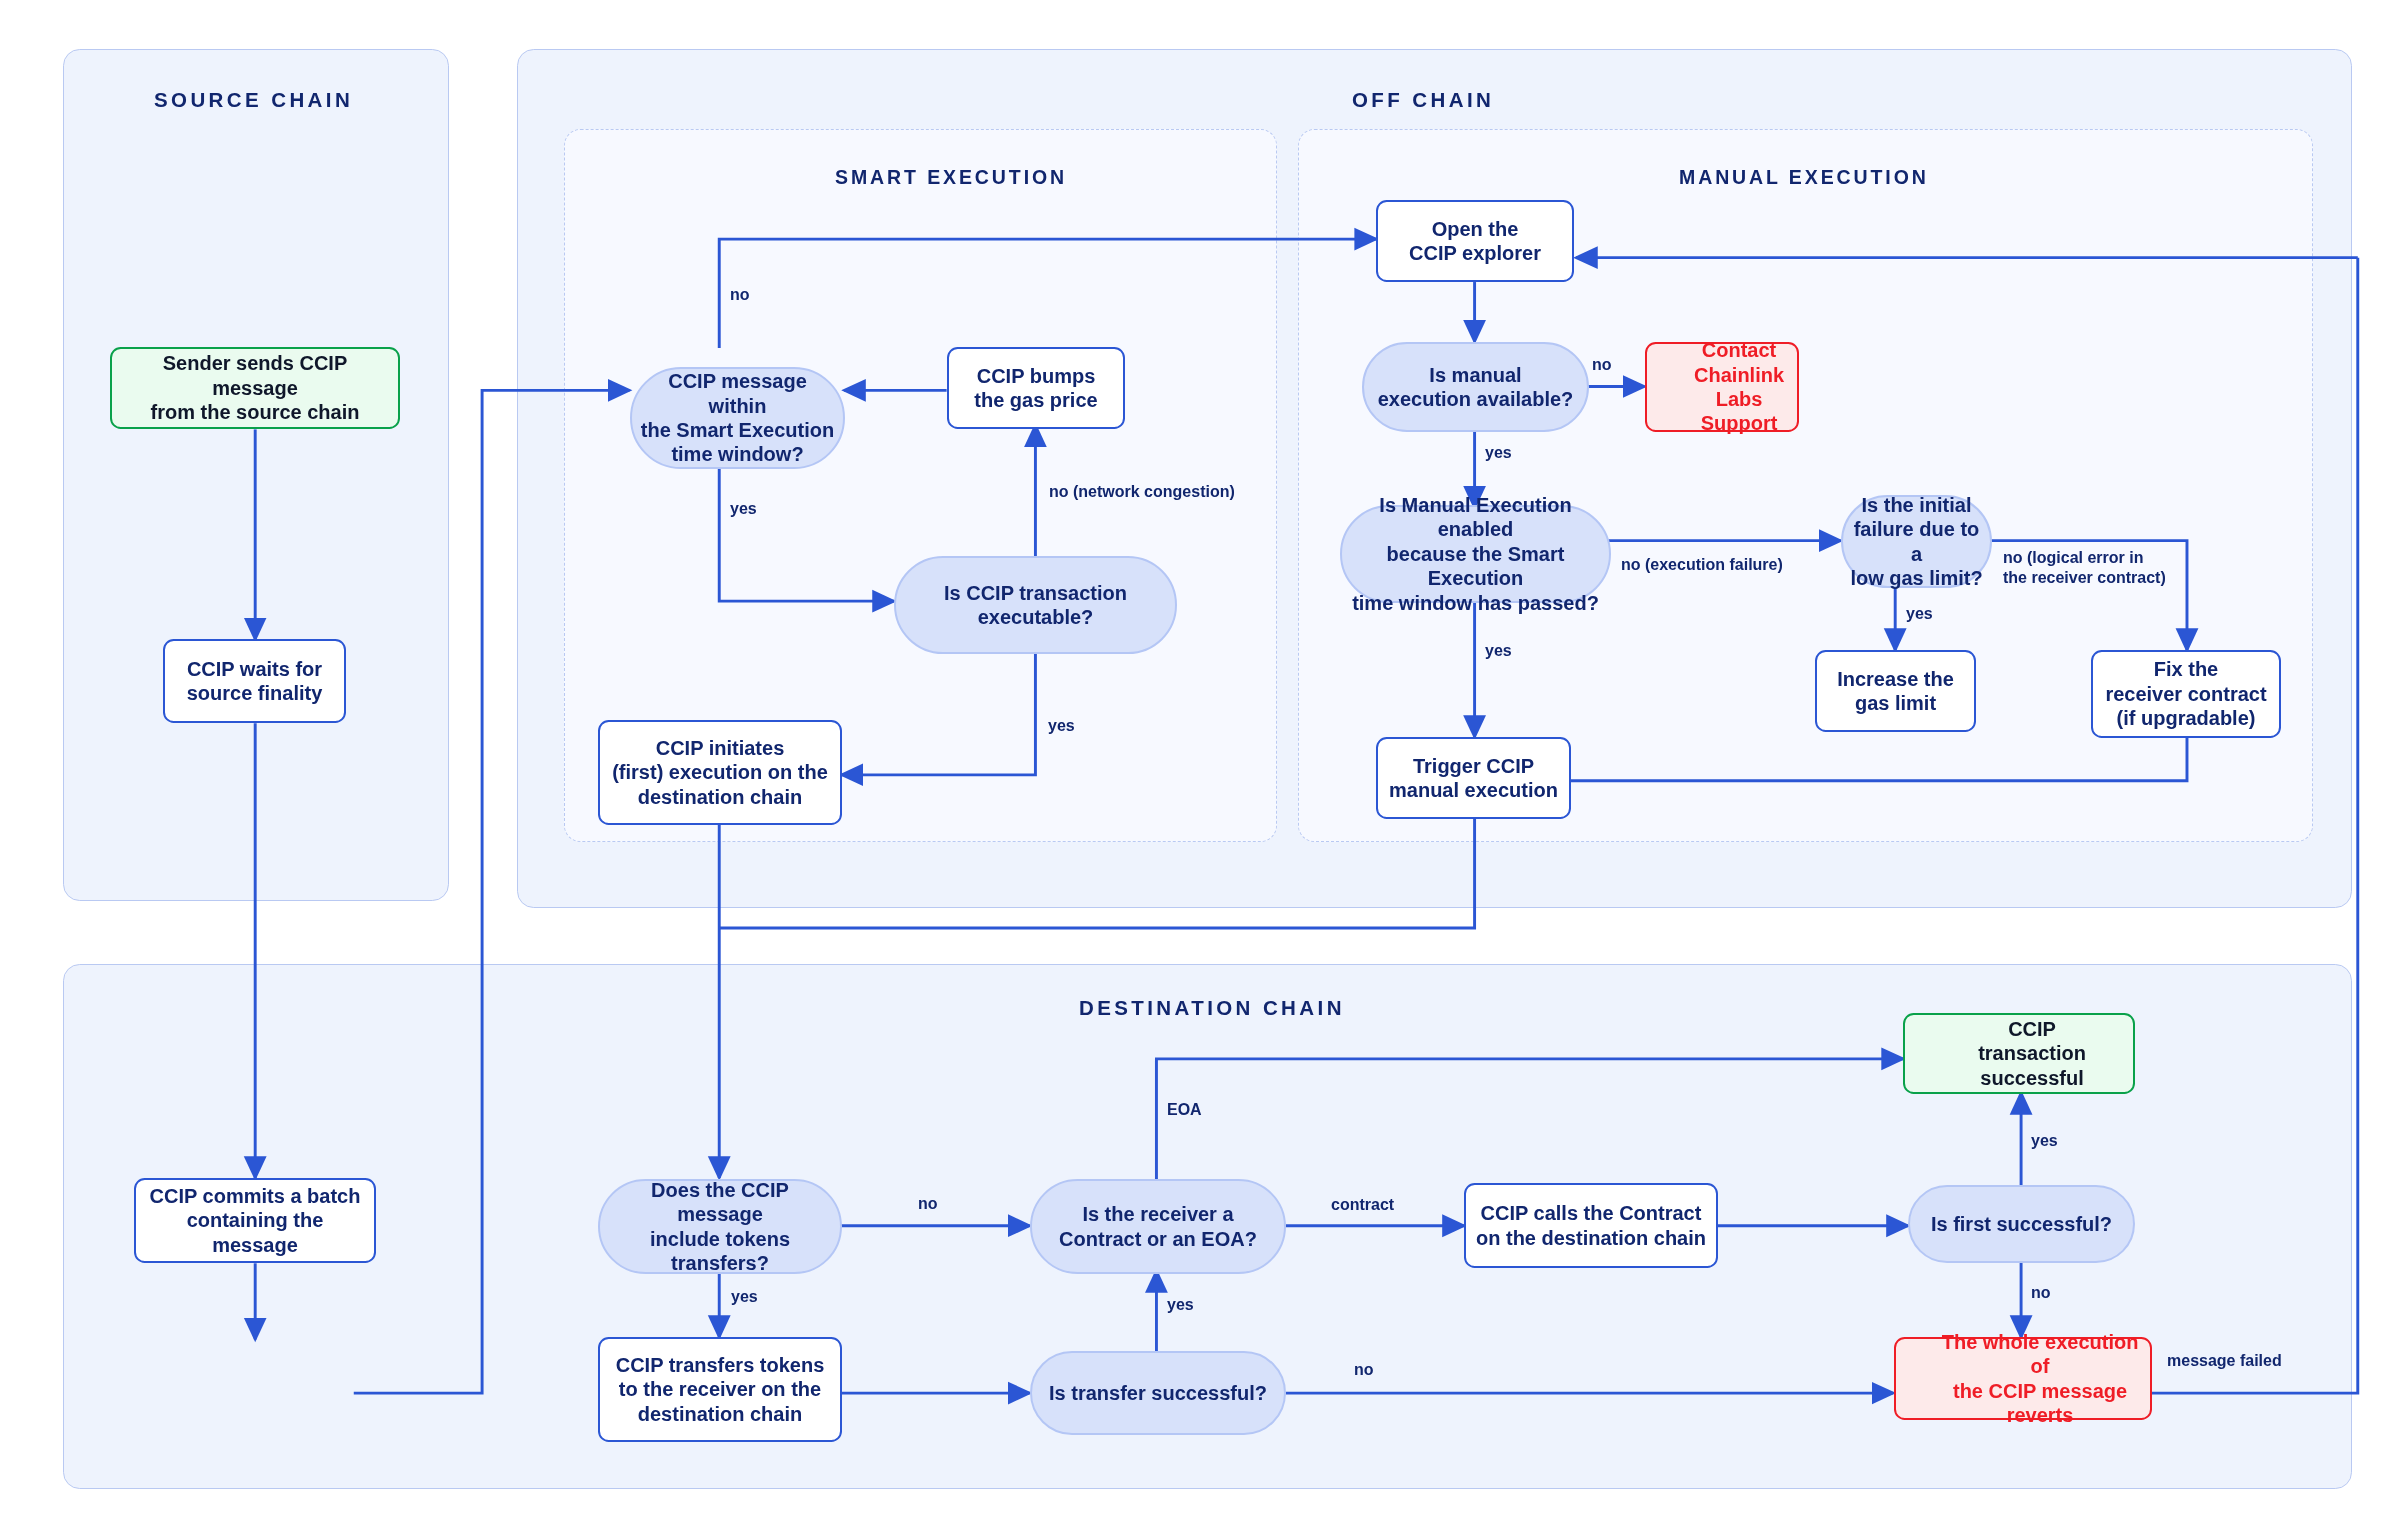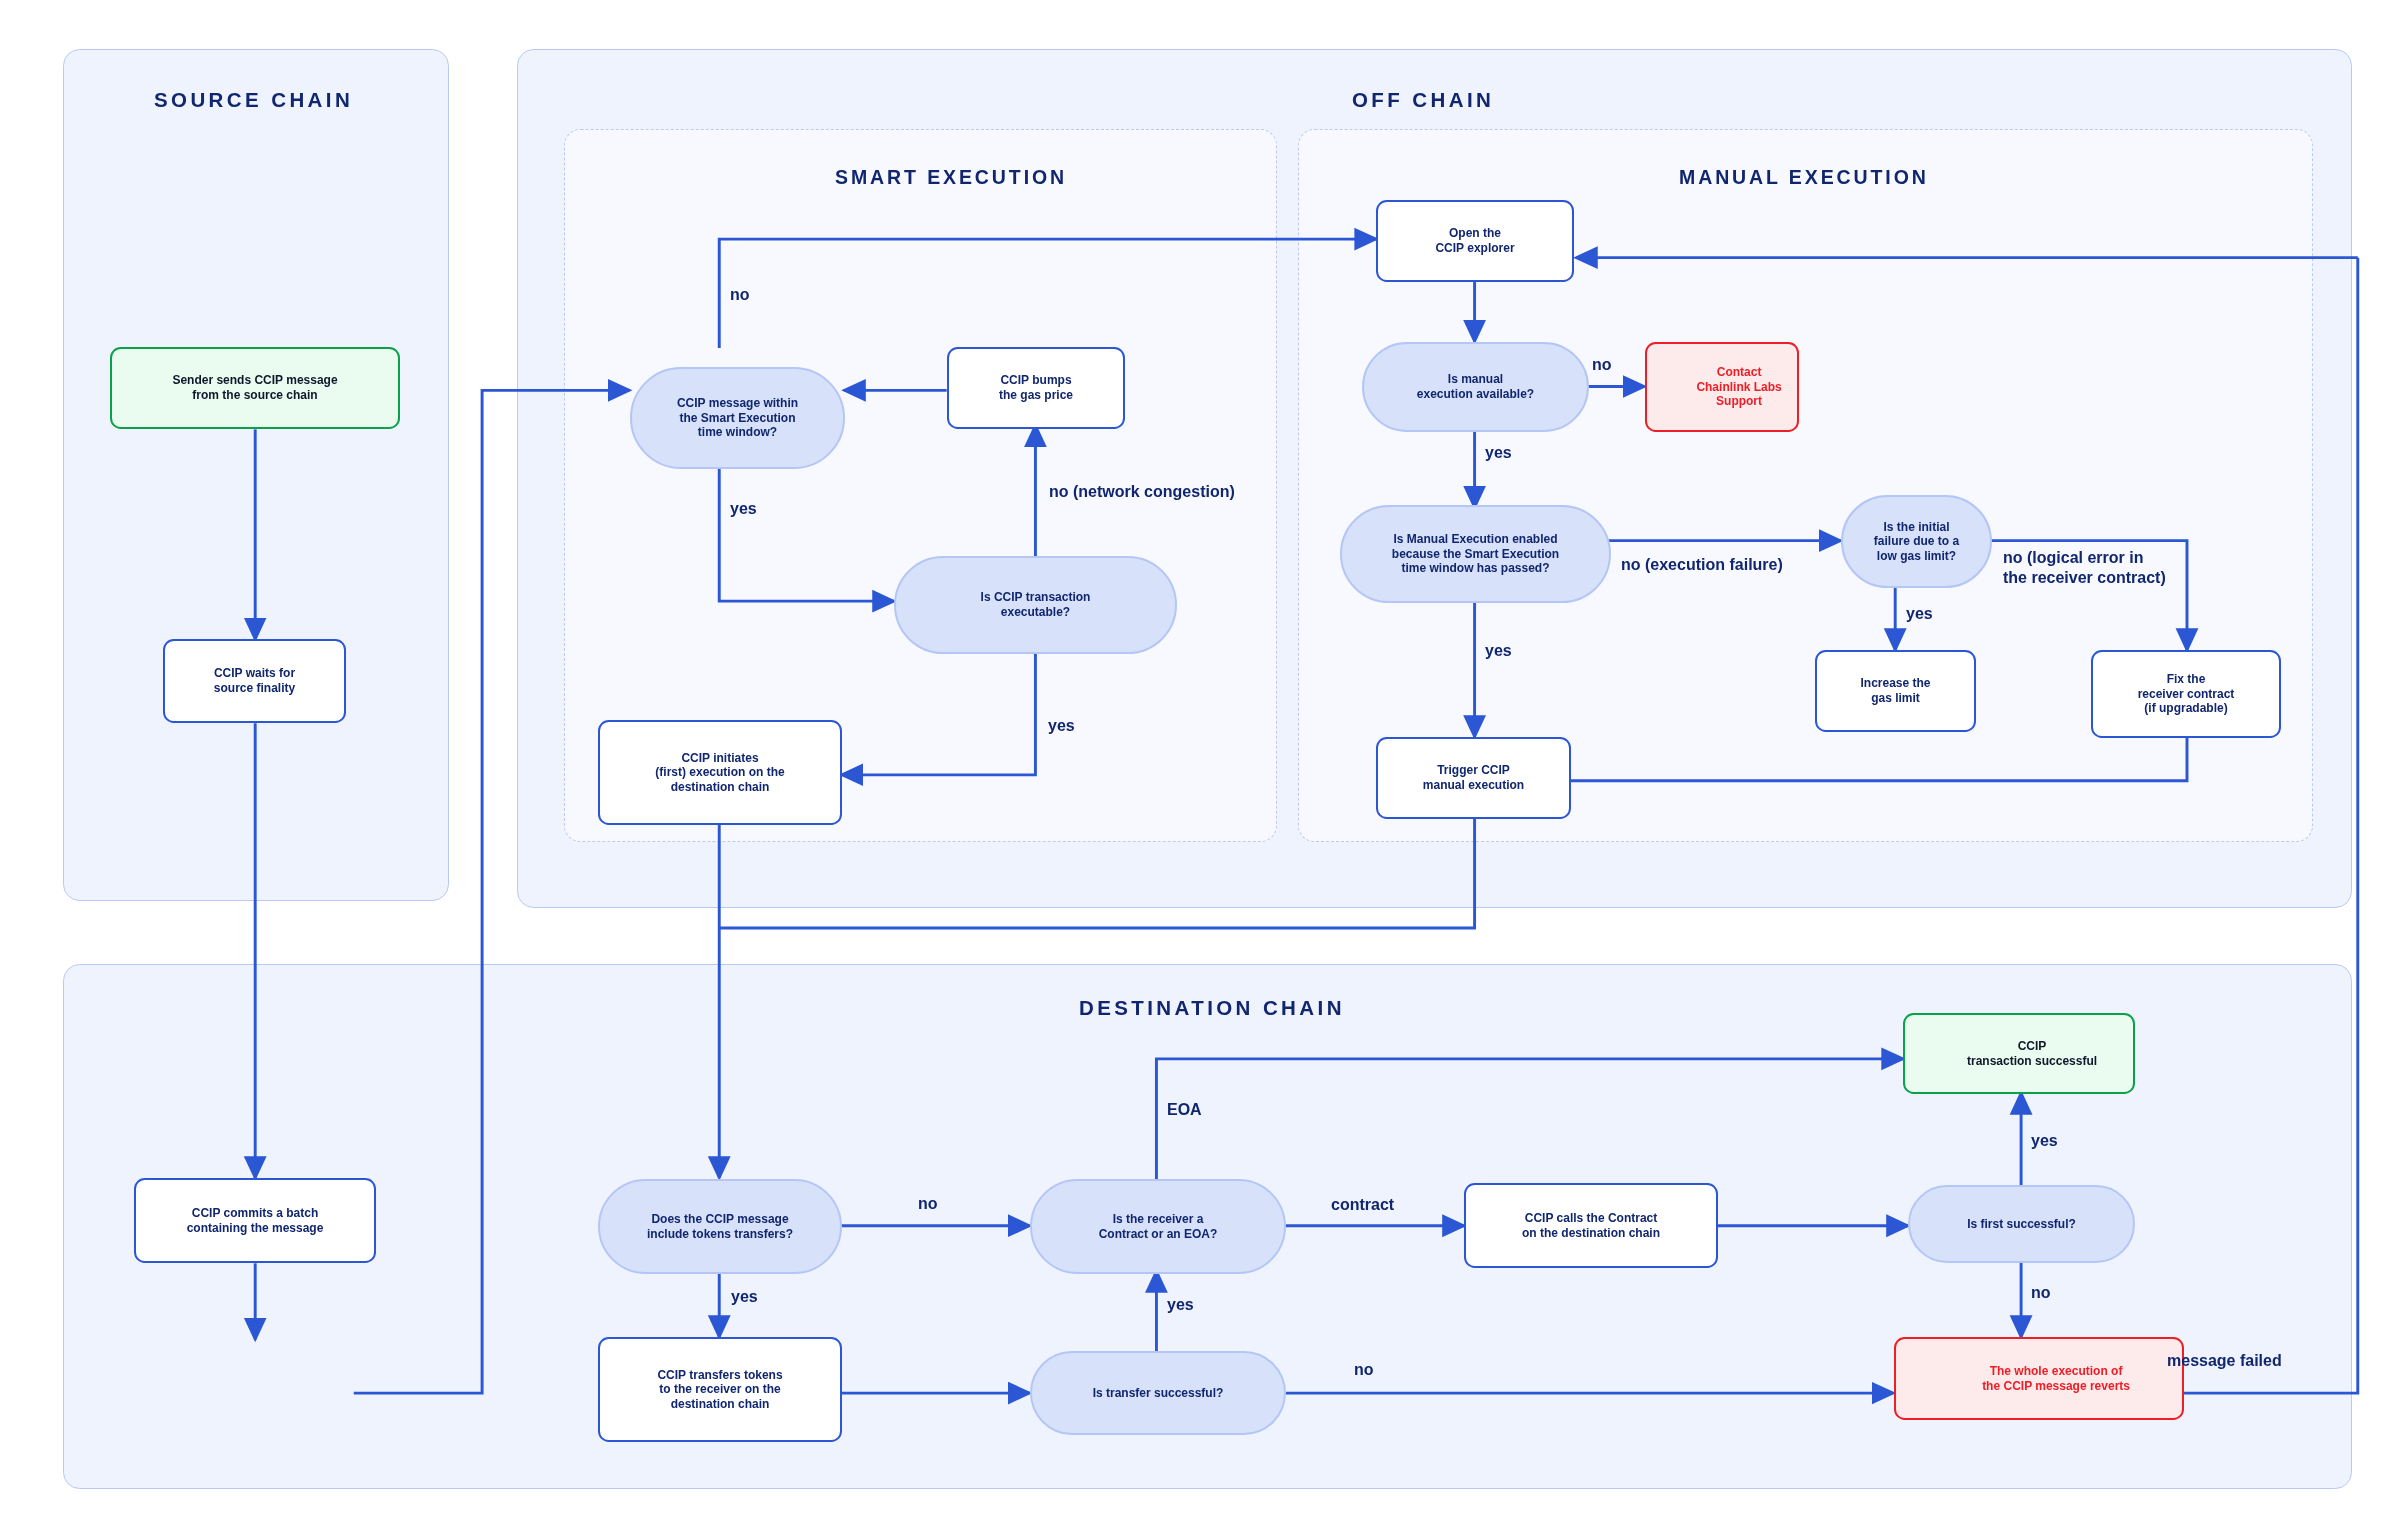--- a/index.html
+++ b/index.html
@@ -7,21 +7,21 @@
   #stage{position:relative;width:2389px;height:1539px;background:#ffffff;overflow:hidden;}
   svg.layer{position:absolute;left:0;top:0;width:2389px;height:1539px;}
 
   .panel{position:absolute;border-radius:16.6px;background:#eef3fd;border:1.5px solid #b9c9f2;box-sizing:border-box;}
   .panel-title{position:absolute;font-size:20.5px;font-weight:700;letter-spacing:3.4px;color:#11266e;white-space:nowrap;}
 
   .subpanel{position:absolute;border-radius:16.6px;border:1.5px dashed #b9c9f2;box-sizing:border-box;background:#f7f9ff;}
   .subpanel-title{position:absolute;font-size:19.5px;font-weight:700;letter-spacing:2.9px;color:#11266e;white-space:nowrap;}
 
   .node{position:absolute;box-sizing:border-box;display:flex;align-items:center;justify-content:center;text-align:center;
-        font-size:12px;font-weight:700;line-height:1.22;color:#11266e;padding:2.9px 5.9px;}
+        font-size:20px;font-weight:700;line-height:1.22;color:#11266e;padding:2.9px 5.9px;}
   .n-rect{background:#ffffff;border:2px solid #2b56d4;border-radius:10.7px;}
   .n-dec{background:#d7e1fa;border:2px solid #b4c6f5;border-radius:488px;}
   .n-green{background:#eafbef;border:2px solid #09a14a;border-radius:10.7px;color:#0f172a;}
   .n-red{background:#fdeaea;border:2px solid #ef1d26;border-radius:10.7px;color:#ef1d26;padding-left:40px;}
 
   .elabel{position:absolute;font-size:16px;font-weight:700;color:#11266e;white-space:nowrap;}
 </style>
 </head>
 <body>
 
@@ -206,21 +206,21 @@
     <span style="white-space:pre-line">CCIP calls the Contract
 on the destination chain</span>
   </div>
   <div class="node n-dec" style="left:1908px;top:1185px;width:227px;height:78px;">
     <span style="white-space:pre-line">Is first successful?</span>
   </div>
   <div class="node n-green" style="left:1903px;top:1013px;width:232px;height:81px;padding-left:32px;">
     <span style="white-space:pre-line">CCIP
 transaction successful</span>
   </div>
-  <div class="node n-red" style="left:1894px;top:1337px;width:290px;height:83px;">
+  <div class="node n-red" style="left:1894px;top:1337px;width:258px;height:83px;">
     <span style="white-space:pre-line">The whole execution of
 the CCIP message reverts</span>
   </div>
 
   <div class="elabel" style="left:730px;top:286px;">no</div>
   <div class="elabel" style="left:730px;top:500px;">yes</div>
   <div class="elabel" style="left:1049px;top:483px;">no (network congestion)</div>
   <div class="elabel" style="left:1048px;top:717px;">yes</div>
 
   <div class="elabel" style="left:1592px;top:356px;">no</div>

